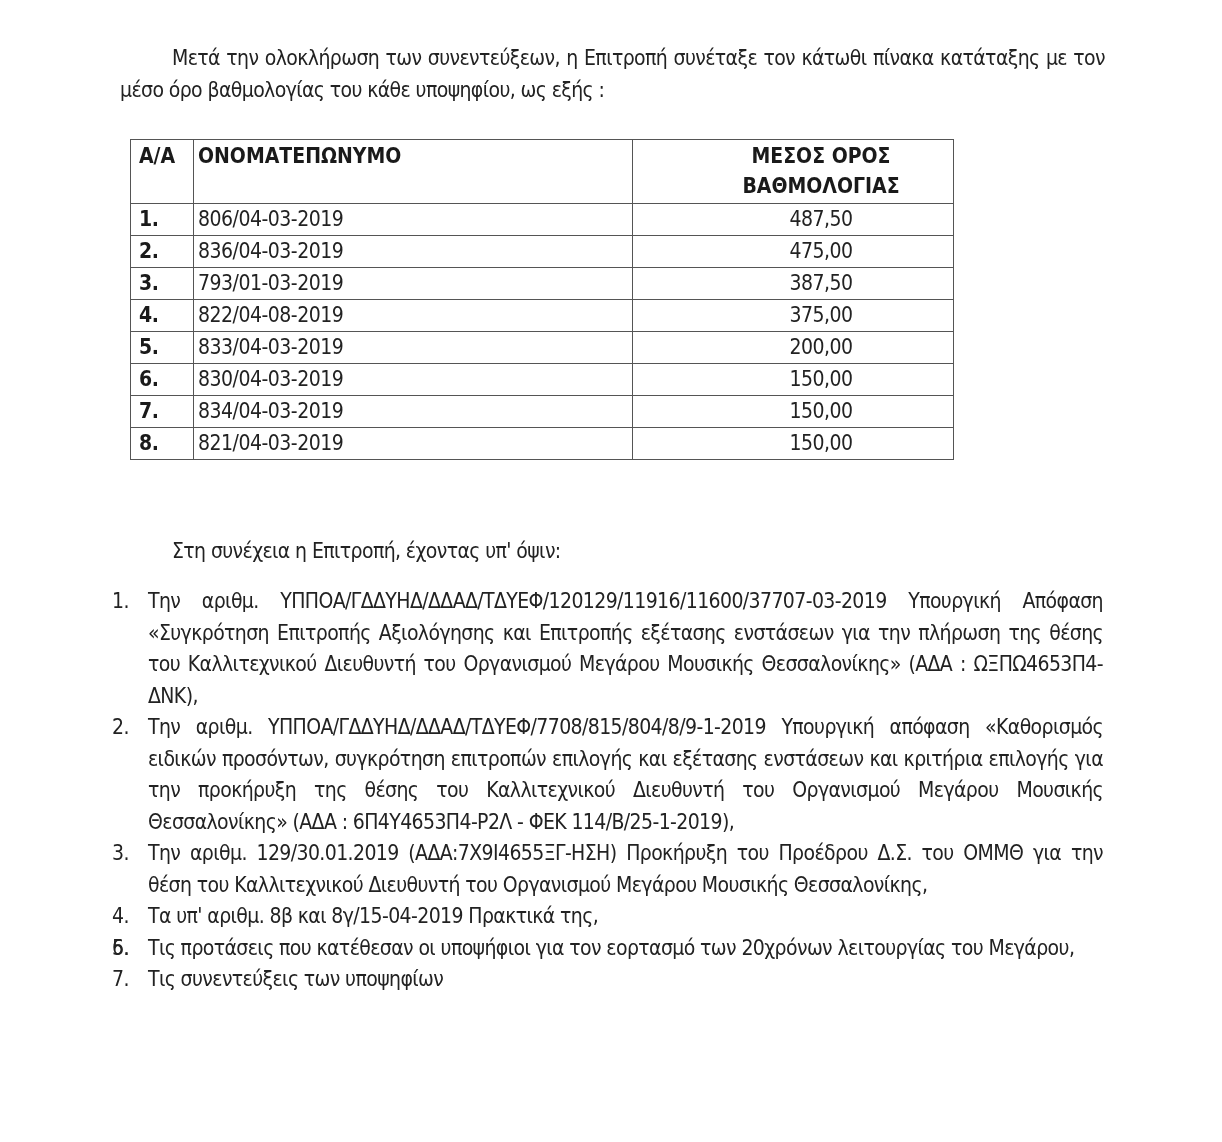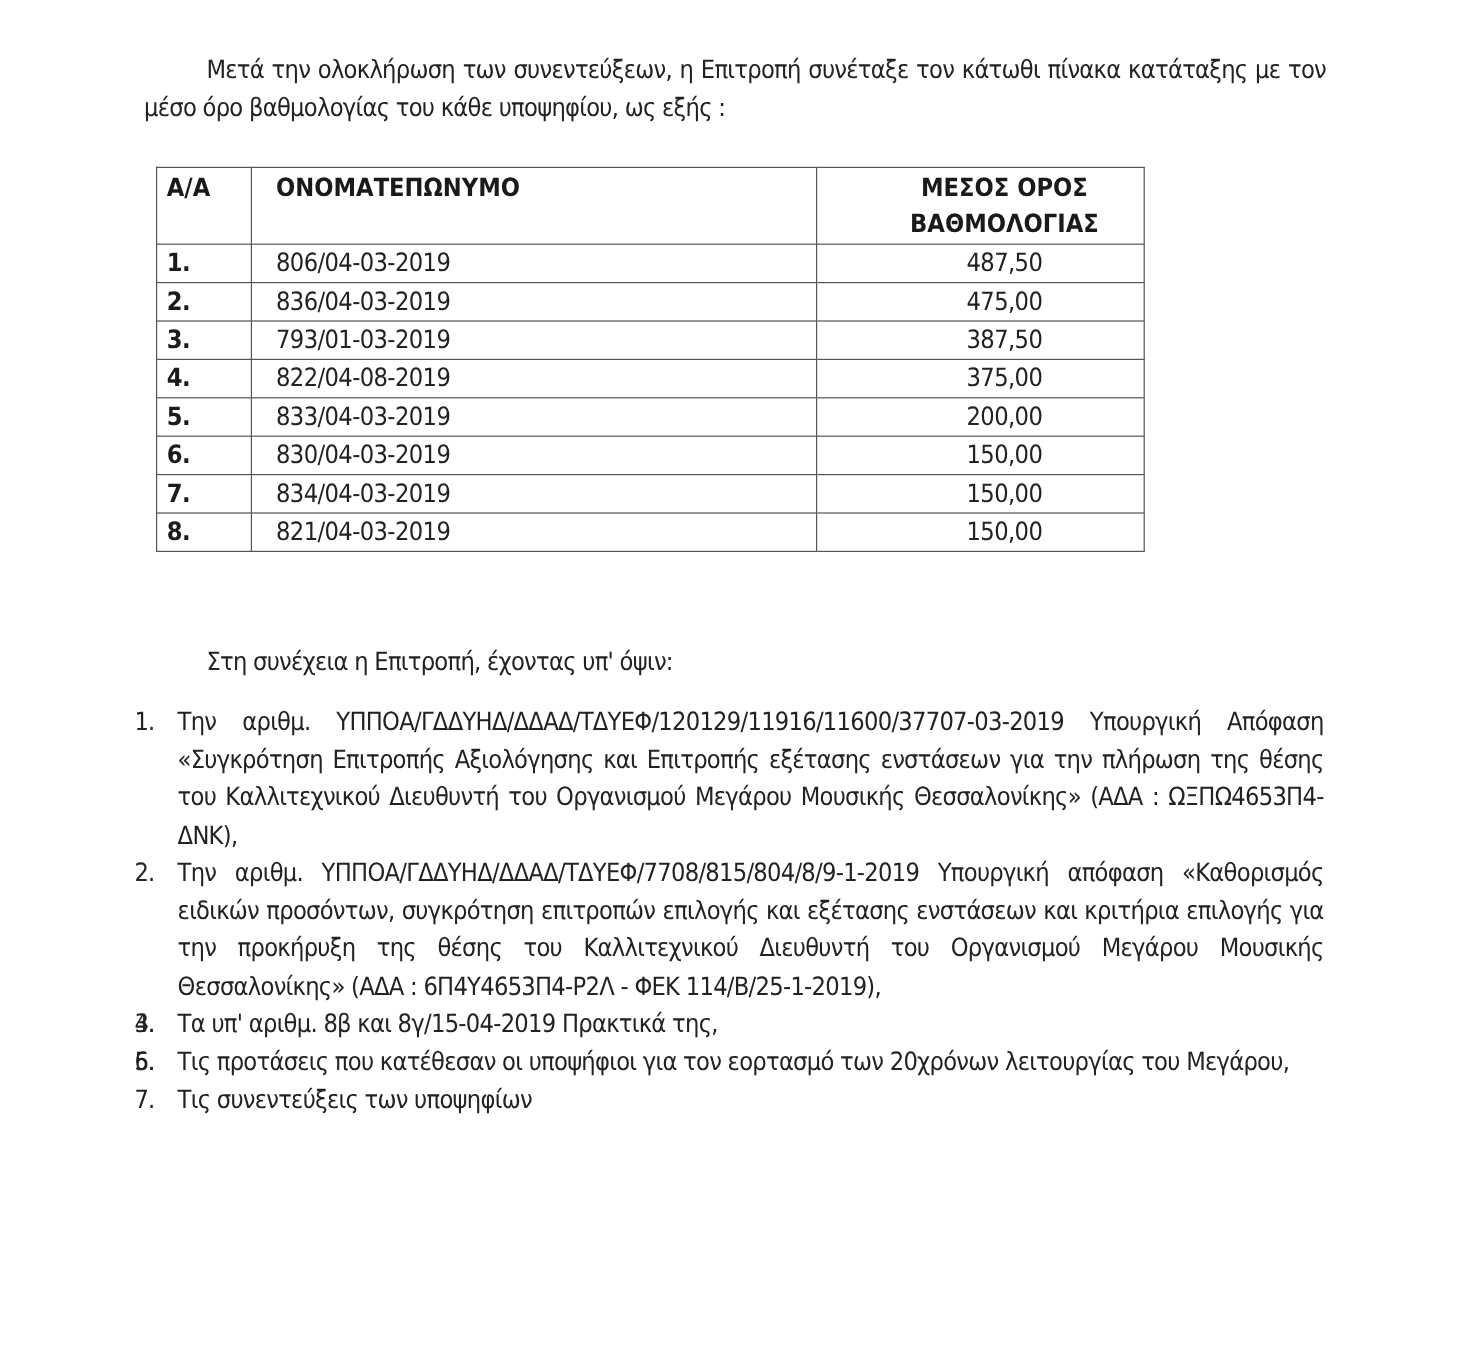--- a/index.html
+++ b/index.html
@@ -16,21 +16,21 @@
   }
   .para.intro { top: 14px; text-indent: 52px; margin-top: 28px; }
   .para.lead { top: 535px; left: 172px; width: 900px; }
 
   table.rank {
     position: absolute; left: 130px; top: 139px;
     border-collapse: collapse; width: 824px;
   }
   table.rank th, table.rank td {
     border: 1.5px solid #555;
-    padding: 0 20px;
+    padding: 0 4px;
     font-size: 21px; letter-spacing: -0.5px;
     height: 31px; line-height: 30px;
     vertical-align: top;
   }
   table.rank th { font-weight: bold; color: #1a1a1a; letter-spacing: 0px; }
   table.rank thead th { height: 62px; line-height: 30px; padding-top: 1px; }
   .c-aa { width: 50px; text-align: left; padding-left: 8px !important; }
   .c-name { width: 430px; text-align: left; }
   .c-score { text-align: center; }
   td.c-aa { font-weight: bold; color: #1a1a1a; }
@@ -115,20 +115,21 @@
   <li>
     <span class="num">1.</span>
     <span>Την αριθμ. ΥΠΠΟΑ/ΓΔΔΥΗΔ/ΔΔΑΔ/ΤΔΥΕΦ/120129/11916/11600/37707-03-2019 Υπουργική Απόφαση «Συγκρότηση Επιτροπής Αξιολόγησης και Επιτροπής εξέτασης ενστάσεων για την πλήρωση της θέσης του Καλλιτεχνικού Διευθυντή του Οργανισμού Μεγάρου Μουσικής Θεσσαλονίκης» (ΑΔΑ : ΩΞΠΩ4653Π4-ΔΝΚ),</span>
   </li>
   <li>
     <span class="num">2.</span>
     <span>Την αριθμ. ΥΠΠΟΑ/ΓΔΔΥΗΔ/ΔΔΑΔ/ΤΔΥΕΦ/7708/815/804/8/9-1-2019 Υπουργική απόφαση «Καθορισμός ειδικών προσόντων, συγκρότηση επιτροπών επιλογής και εξέτασης ενστάσεων και κριτήρια επιλογής για την προκήρυξη της θέσης του Καλλιτεχνικού Διευθυντή του Οργανισμού Μεγάρου Μουσικής Θεσσαλονίκης» (ΑΔΑ : 6Π4Υ4653Π4-Ρ2Λ - ΦΕΚ 114/Β/25-1-2019),</span>
   </li>
   <li>
     <span class="num">3.</span>
+    <span>Την αριθμ. 129/30.01.2019 (ΑΔΑ:7Χ9Ι4655ΞΓ-ΗΣΗ) Προκήρυξη του Προέδρου Δ.Σ. του ΟΜΜΘ για την θέση του Καλλιτεχνικού Διευθυντή του Οργανισμού Μεγάρου Μουσικής Θεσσαλονίκης,</span>
   </li>
   <li>
     <span class="num">4.</span>
     <span>Τα υπ' αριθμ. 8β και 8γ/15-04-2019 Πρακτικά της,</span>
   </li>
   <li>
     <span class="num">5.</span>
   </li>
   <li>
     <span class="num">6.</span>

